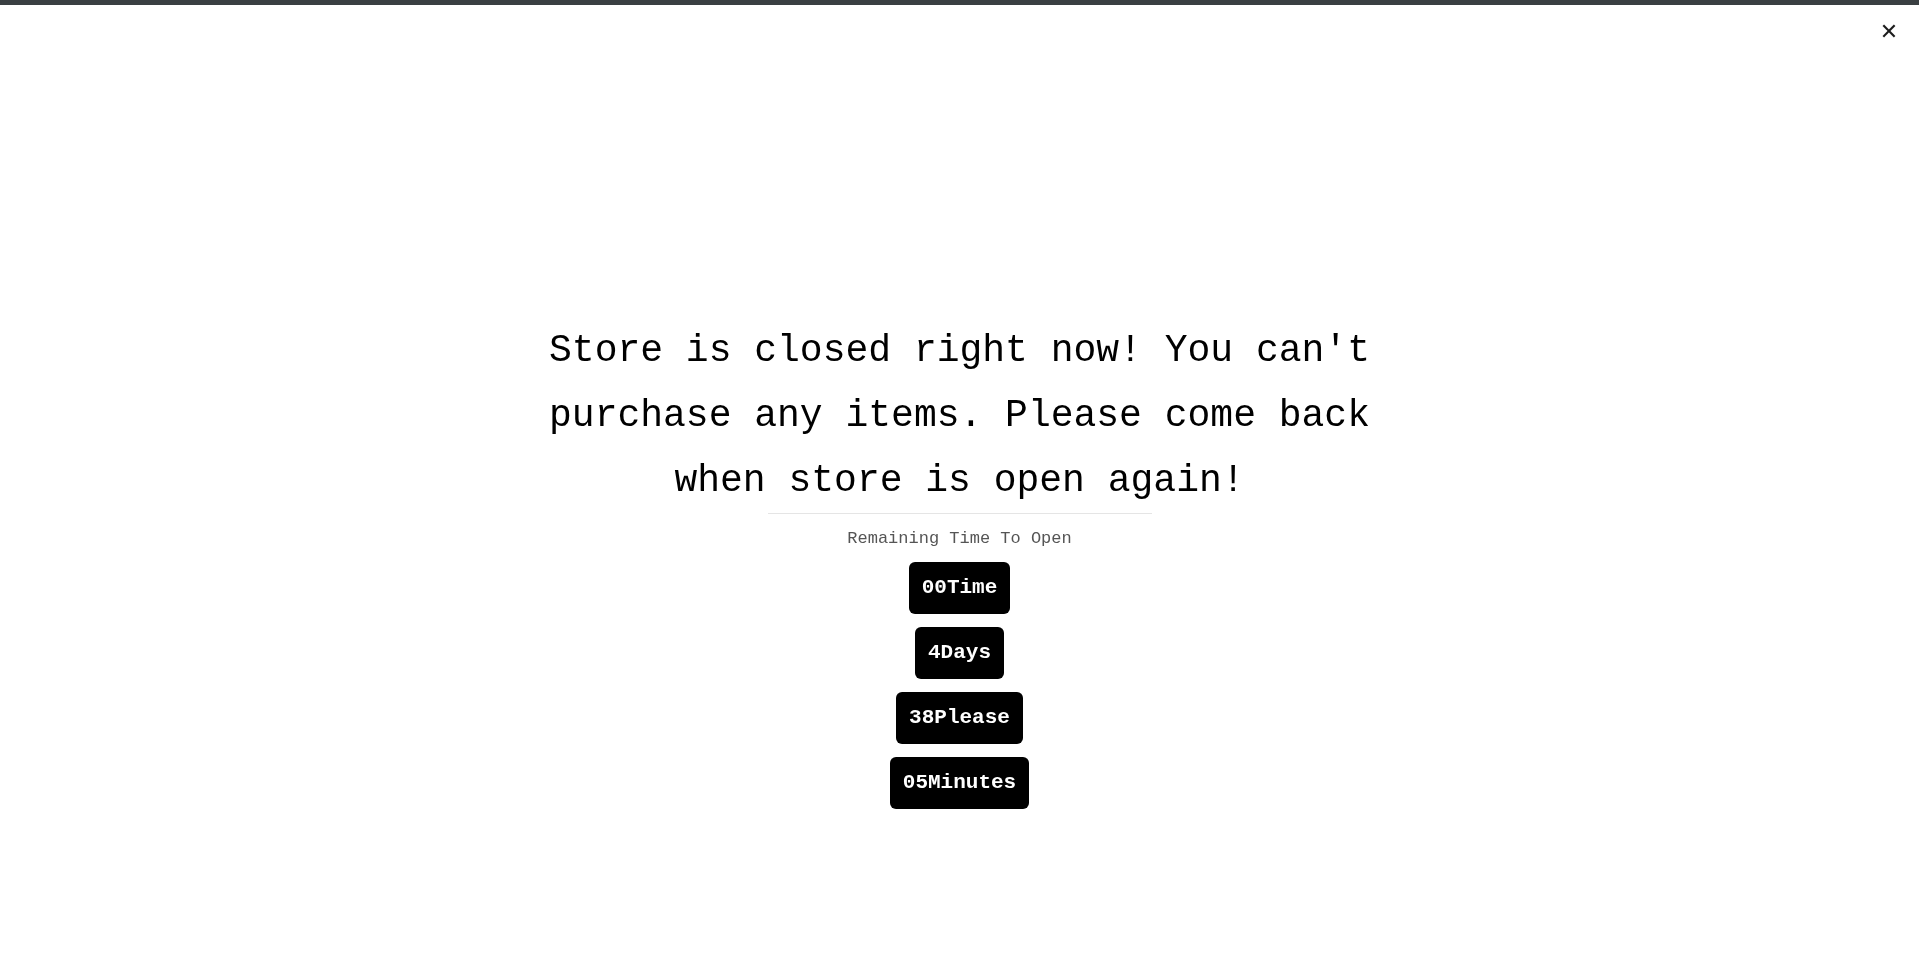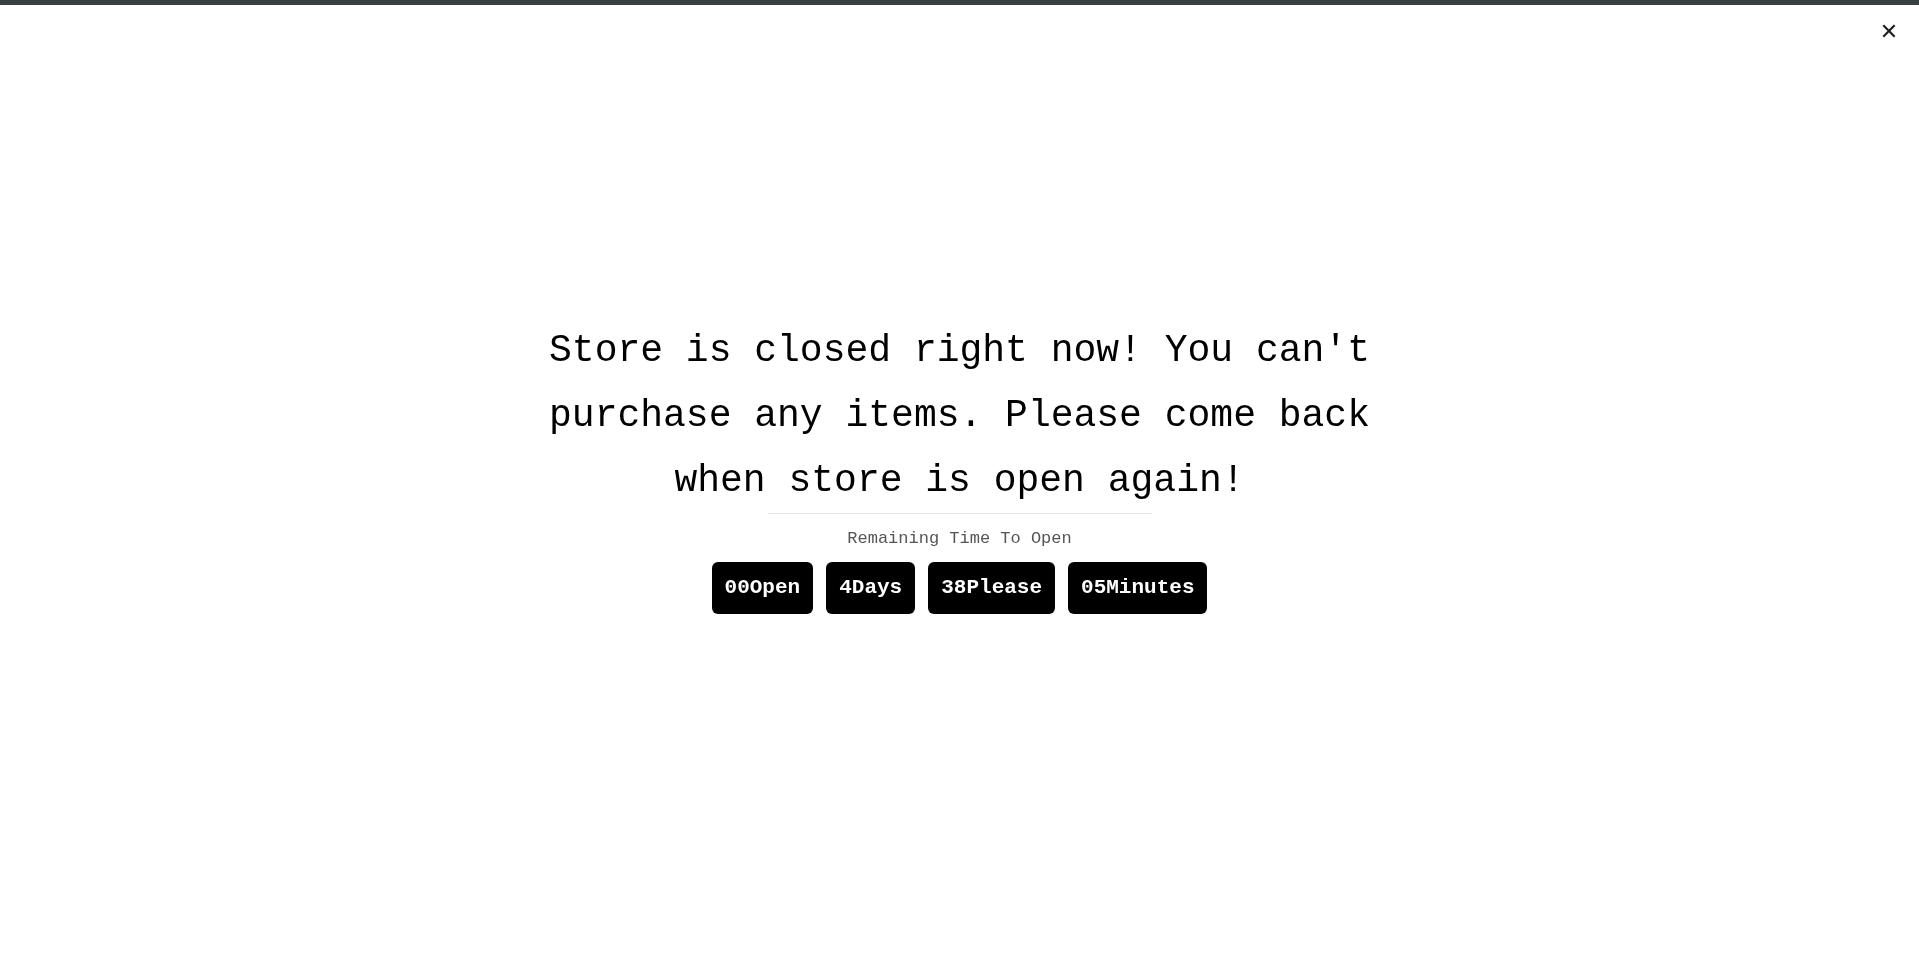--- a/index.html
+++ b/index.html
@@ -94,21 +94,21 @@
     font-weight: 400;
     line-height: 22px;
     color: #555555;
     letter-spacing: 0px;
     white-space: nowrap;
     margin-bottom: 12px;
   }
 
   #countdown-timer {
     display: flex;
-    flex-direction: row;
+    flex-direction: column;
     align-items: center;
     justify-content: center;
     gap: 13px;
     white-space: nowrap;
   }
 
   .countdown-unit {
     background: #000000;
     color: #ffffff;
     border-radius: 6px;
@@ -140,21 +140,21 @@
   <div id="countdown-section">
 
     <hr id="countdown-divider">
 
     <div id="countdown-label">Remaining Time To Open</div>
 
     <div id="countdown-timer">
 
       <span class="countdown-unit">
         <span class="cd-value">00</span>
-          <span class="cd-label">Open</span>
+          <span class="cd-label">Time</span>
       </span>
 
       <span class="countdown-unit">
         <span class="cd-value">4</span>
           <span class="cd-label">Days</span>
       </span>
 
       <span class="countdown-unit">
         <span class="cd-value">38</span>
           <span class="cd-label">Please</span>

